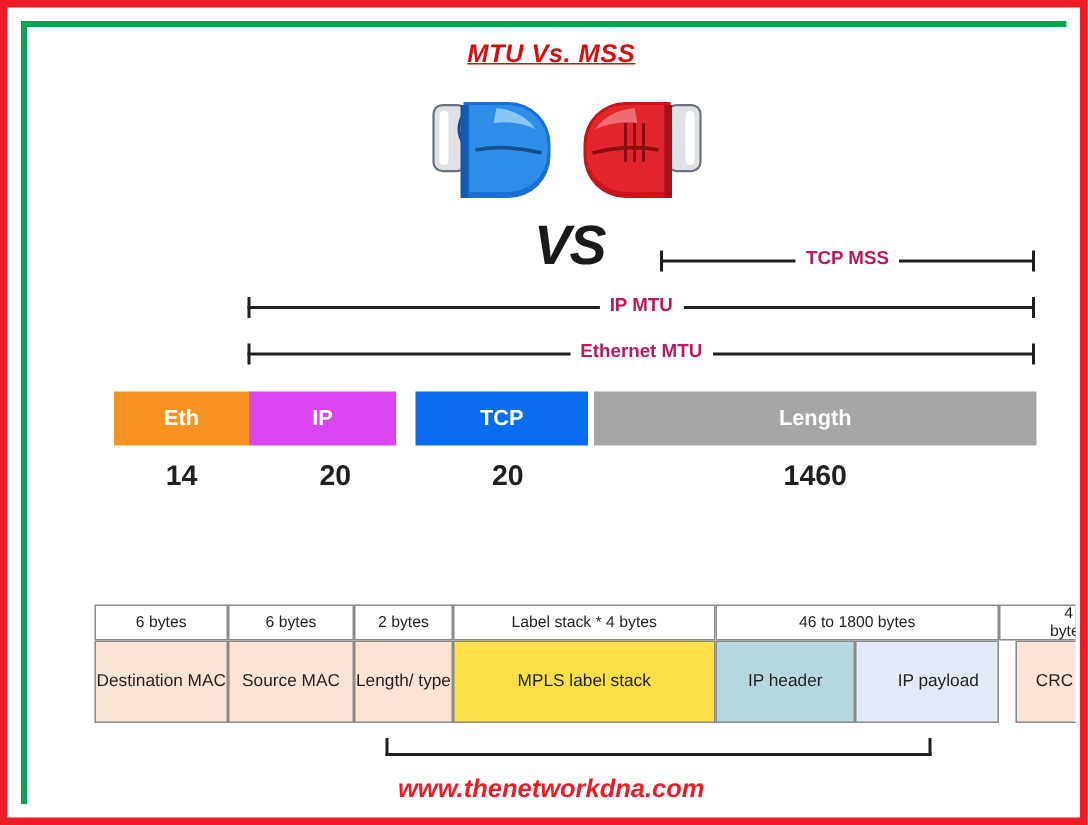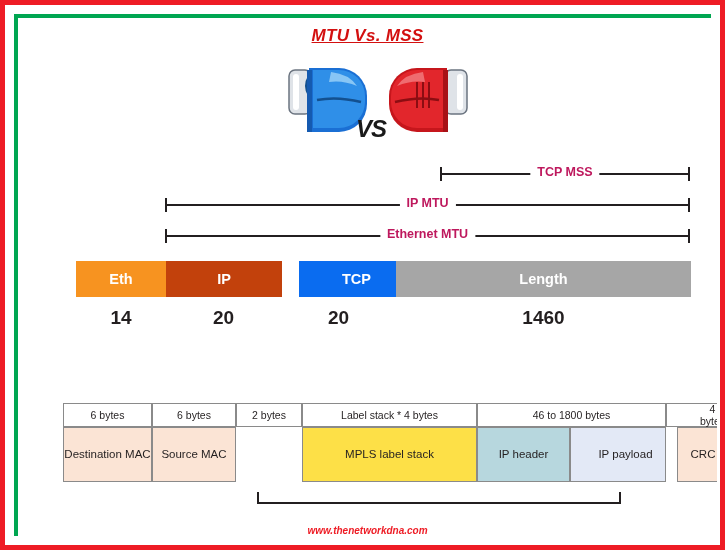--- a/index.html
+++ b/index.html
@@ -38,22 +38,22 @@
     text-align:center;
     font-size:17px;font-weight:bold;font-style:italic;
     color:#d31010;
     text-decoration:underline;
     letter-spacing:.3px;
   }
 
   
   .gloves{position:absolute;left:255px;top:36px;width:210px;height:90px;}
   .vs{
-    position:absolute;left:338px;top:97px;
-    font-size:24px;font-weight:bold;font-style:italic;
+    position:absolute;left:338px;top:125px;
+    font-size:37px;font-weight:bold;font-style:italic;
     color:#1a1a1a;
     letter-spacing:-1px;
   }
 
   
   .meas{position:absolute;height:14px;}
   .meas .line{
     position:absolute;left:0;top:6px;width:100%;height:2px;background:#231f20;
   }
   .meas .cap-l,.meas .cap-r{
@@ -73,22 +73,22 @@
 
   
   #packet{position:absolute;left:58px;top:243px;height:36px;}
   .seg{
     position:absolute;top:0;height:36px;
     display:flex;align-items:center;justify-content:center;
     font-size:14.5px;font-weight:bold;color:#ffffff;
     box-sizing:border-box;
   }
   .seg-eth{left:0;width:90px;background:#f79320;}
-  .seg-ip{left:90px;width:116px;background:#c2410c;}
-  .seg-tcp{left:223px;width:115px;background:#0a6cf0;}
+  .seg-ip{left:90px;width:98px;background:#d946ef;}
+  .seg-tcp{left:201px;width:115px;background:#0a6cf0;}
   .seg-payload{left:320px;width:295px;background:#a6a6a6;}
   .sizes{position:absolute;left:58px;top:286px;height:28px;}
   .size{
     position:absolute;top:0;height:28px;
     display:flex;align-items:center;justify-content:center;
     font-size:19px;font-weight:bold;color:#231f20;
   }
   .size-eth{left:0;width:90px;}
   .size-ip{left:90px;width:115px;}
   .size-tcp{left:205px;width:115px;}
@@ -136,21 +136,21 @@
   #mplsbracket .tl{position:absolute;left:0;top:0;width:2px;height:12px;background:#231f20;}
   #mplsbracket .tr{position:absolute;right:0;top:0;width:2px;height:12px;background:#231f20;}
   #mpls-mtu-label{
     position:absolute;left:239px;top:488px;width:364px;text-align:center;
     font-size:13px;color:#231f20;
   }
 
   
   .footer{
     position:absolute;left:0;bottom:6px;width:699px;text-align:center;
-    font-size:10px;font-weight:bold;font-style:italic;
+    font-size:17px;font-weight:bold;font-style:italic;
     color:#ee1c25;
   }
 </style>
 </head>
 <body>
 
 <div id="frame">
   <div id="frame2"></div>
   <div id="frame3"></div>
 
@@ -223,20 +223,21 @@
         <div class="mcell c0">6 bytes</div>
         <div class="mcell c1">6 bytes</div>
         <div class="mcell c2">2 bytes</div>
         <div class="mcell c3">Label stack * 4 bytes</div>
         <div class="mcell h4">46 to 1800 bytes</div>
         <div class="mcell hCRC">4 bytes</div>
       </div>
       <div class="mrow mbody">
         <div class="mcell c0 fill-dest">Destination MAC</div>
         <div class="mcell c1 fill-src">Source MAC</div>
+        <div class="mcell c2 fill-len">Length/ type</div>
         <div class="mcell c3 fill-mpls">MPLS label stack</div>
         <div class="mcell c4 fill-iph">IP header</div>
         <div class="mcell c5 fill-ipp">IP payload</div>
         <div class="mcell cCRC fill-crc">CRC</div>
       </div>
     </div>
 
     <div id="mplsbracket">
       <div class="bl"></div>
       <div class="tl"></div>

